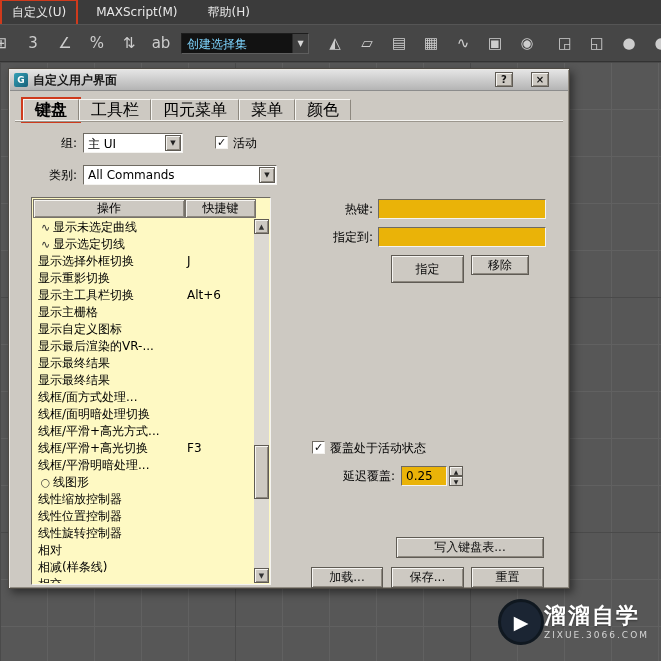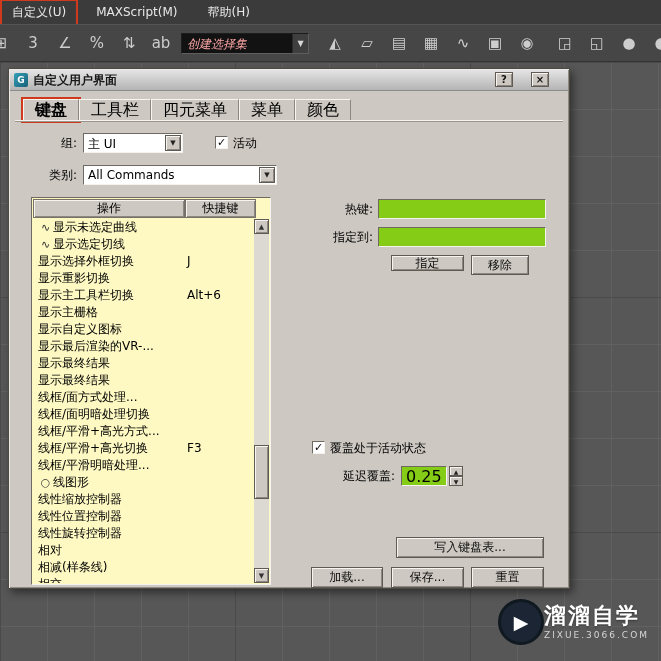--- a/index.html
+++ b/index.html
@@ -16,21 +16,21 @@
   
   .toolbar { position:absolute; left:0; top:24px; width:100%; height:38px;
     background:#464646; border-top:1px solid #555; border-bottom:1px solid #333;
     display:flex; align-items:center; z-index:5; }
   .tbi { width:30px; height:30px; margin:0 1px; display:flex; align-items:center; justify-content:center;
     color:#cdcdcd; font-size:15px; line-height:1; flex:0 0 auto; }
   .tbi.clip { margin-left:-14px; }
   .tbi.gap { margin-left:7px; }
   .selset { position:relative; width:128px; height:21px; margin:0 4px; flex:0 0 auto;
     background:#121212; border:1px solid; border-color:#1d1d1d #5e5e5e #5e5e5e #1d1d1d; }
-  .selset .val { position:absolute; left:5px; top:2px; color:#fca5a5; font-size:12px; white-space:nowrap;font-style:italic; }
+  .selset .val { position:absolute; left:5px; top:2px; color:#7dd3fc; font-size:12px; white-space:nowrap; }
   .selset .arrow { position:absolute; right:0; top:0; bottom:0; width:16px; background:#3f3f3f;
     color:#d7d7d7; font-size:8px; display:flex; align-items:center; justify-content:center;
     border-left:1px solid #2a2a2a; }
 
   
   .viewport { position:absolute; left:0; top:62px; right:0; bottom:0;
     background-color:#575757;
     background-image:
       linear-gradient(#4a4a4a 1px, transparent 1px),
       linear-gradient(90deg,#4a4a4a 1px, transparent 1px),
@@ -81,21 +81,21 @@
     font-size:7px; color:#222; display:flex; align-items:center; justify-content:center; }
 
   .cb { position:absolute; width:13px; height:13px; background:#fff;
     border:1px solid; border-color:#6e6a62 #f4f3f0 #f4f3f0 #6e6a62;
     font-size:11px; line-height:11px; text-align:center; color:#0a0a0a; font-weight:bold; }
 
   .btn { position:absolute; background:#cdc9c2; border:1px solid #5f5b54;
     box-shadow: inset 1px 1px 0 #f6f5f2, inset -1px -1px 0 #8d887f;
     font-size:12px; color:#0d0d0d; display:flex; align-items:center; justify-content:center; white-space:nowrap; }
 
-  .inputf { position:absolute; height:20px; background:#84cc16; padding:0 4px; font-size:16px;
+  .inputf { position:absolute; height:20px; background:#eab308; padding:0 4px; font-size:12px;
     border:1px solid; border-color:#6e6a62 #f4f3f0 #f4f3f0 #6e6a62; outline:none;
     font-family:"DejaVu Sans","Liberation Sans",sans-serif; }
 
   
   .listbox { position:absolute; left:22px; top:128px; width:240px; height:388px;
     background:#fef9c3; border:1px solid; border-color:#6e6a62 #f4f3f0 #f4f3f0 #6e6a62; overflow:hidden; }
   .hcell { position:absolute; top:1px; height:19px; background:#cdc9c2; border:1px solid #76726a;
     box-shadow: inset 1px 1px 0 #f6f5f2, inset -1px -1px 0 #8d887f;
     display:flex; align-items:center; justify-content:center; font-size:12px; }
   .hc1 { left:1px; width:152px; } .hc2 { left:153px; width:71px; }
@@ -227,21 +227,21 @@
         <div class="vs-thumb"></div>
         <div class="vsbtn vs-down">▼</div>
       </div>
     </div>
 
     <div class="lbl r" style="left:280px;top:130px;width:84px;">热键:</div>
     <input class="inputf" style="left: 369px; top: 130px; width: 168px;" value="">
     <div class="lbl r" style="left:280px;top:158px;width:84px;">指定到:</div>
     <input class="inputf" style="left: 369px; top: 158px; width: 168px;" value="">
 
-    <div class="btn" style="left:382px;top:186px;width:73px;height:16px;">指定</div>
+    <div class="btn" style="left:382px;top:186px;width:73px;height:28px;">指定</div>
     <div class="btn" style="left:462px;top:186px;width:58px;height:20px;">移除</div>
 
     <div class="cb" style="left:303px;top:372px;">✓</div>
     <div class="lbl" style="left:321px;top:369px;">覆盖处于活动状态</div>
 
     <div class="lbl r" style="left:290px;top:397px;width:96px;">延迟覆盖:</div>
     <input class="inputf" style="left: 392px; top: 397px; width: 46px; height: 20px;" value="0.25">
     <div class="spin" style="left:440px;top:397px;">
       <div class="up">▲</div>
       <div class="dn">▼</div>

